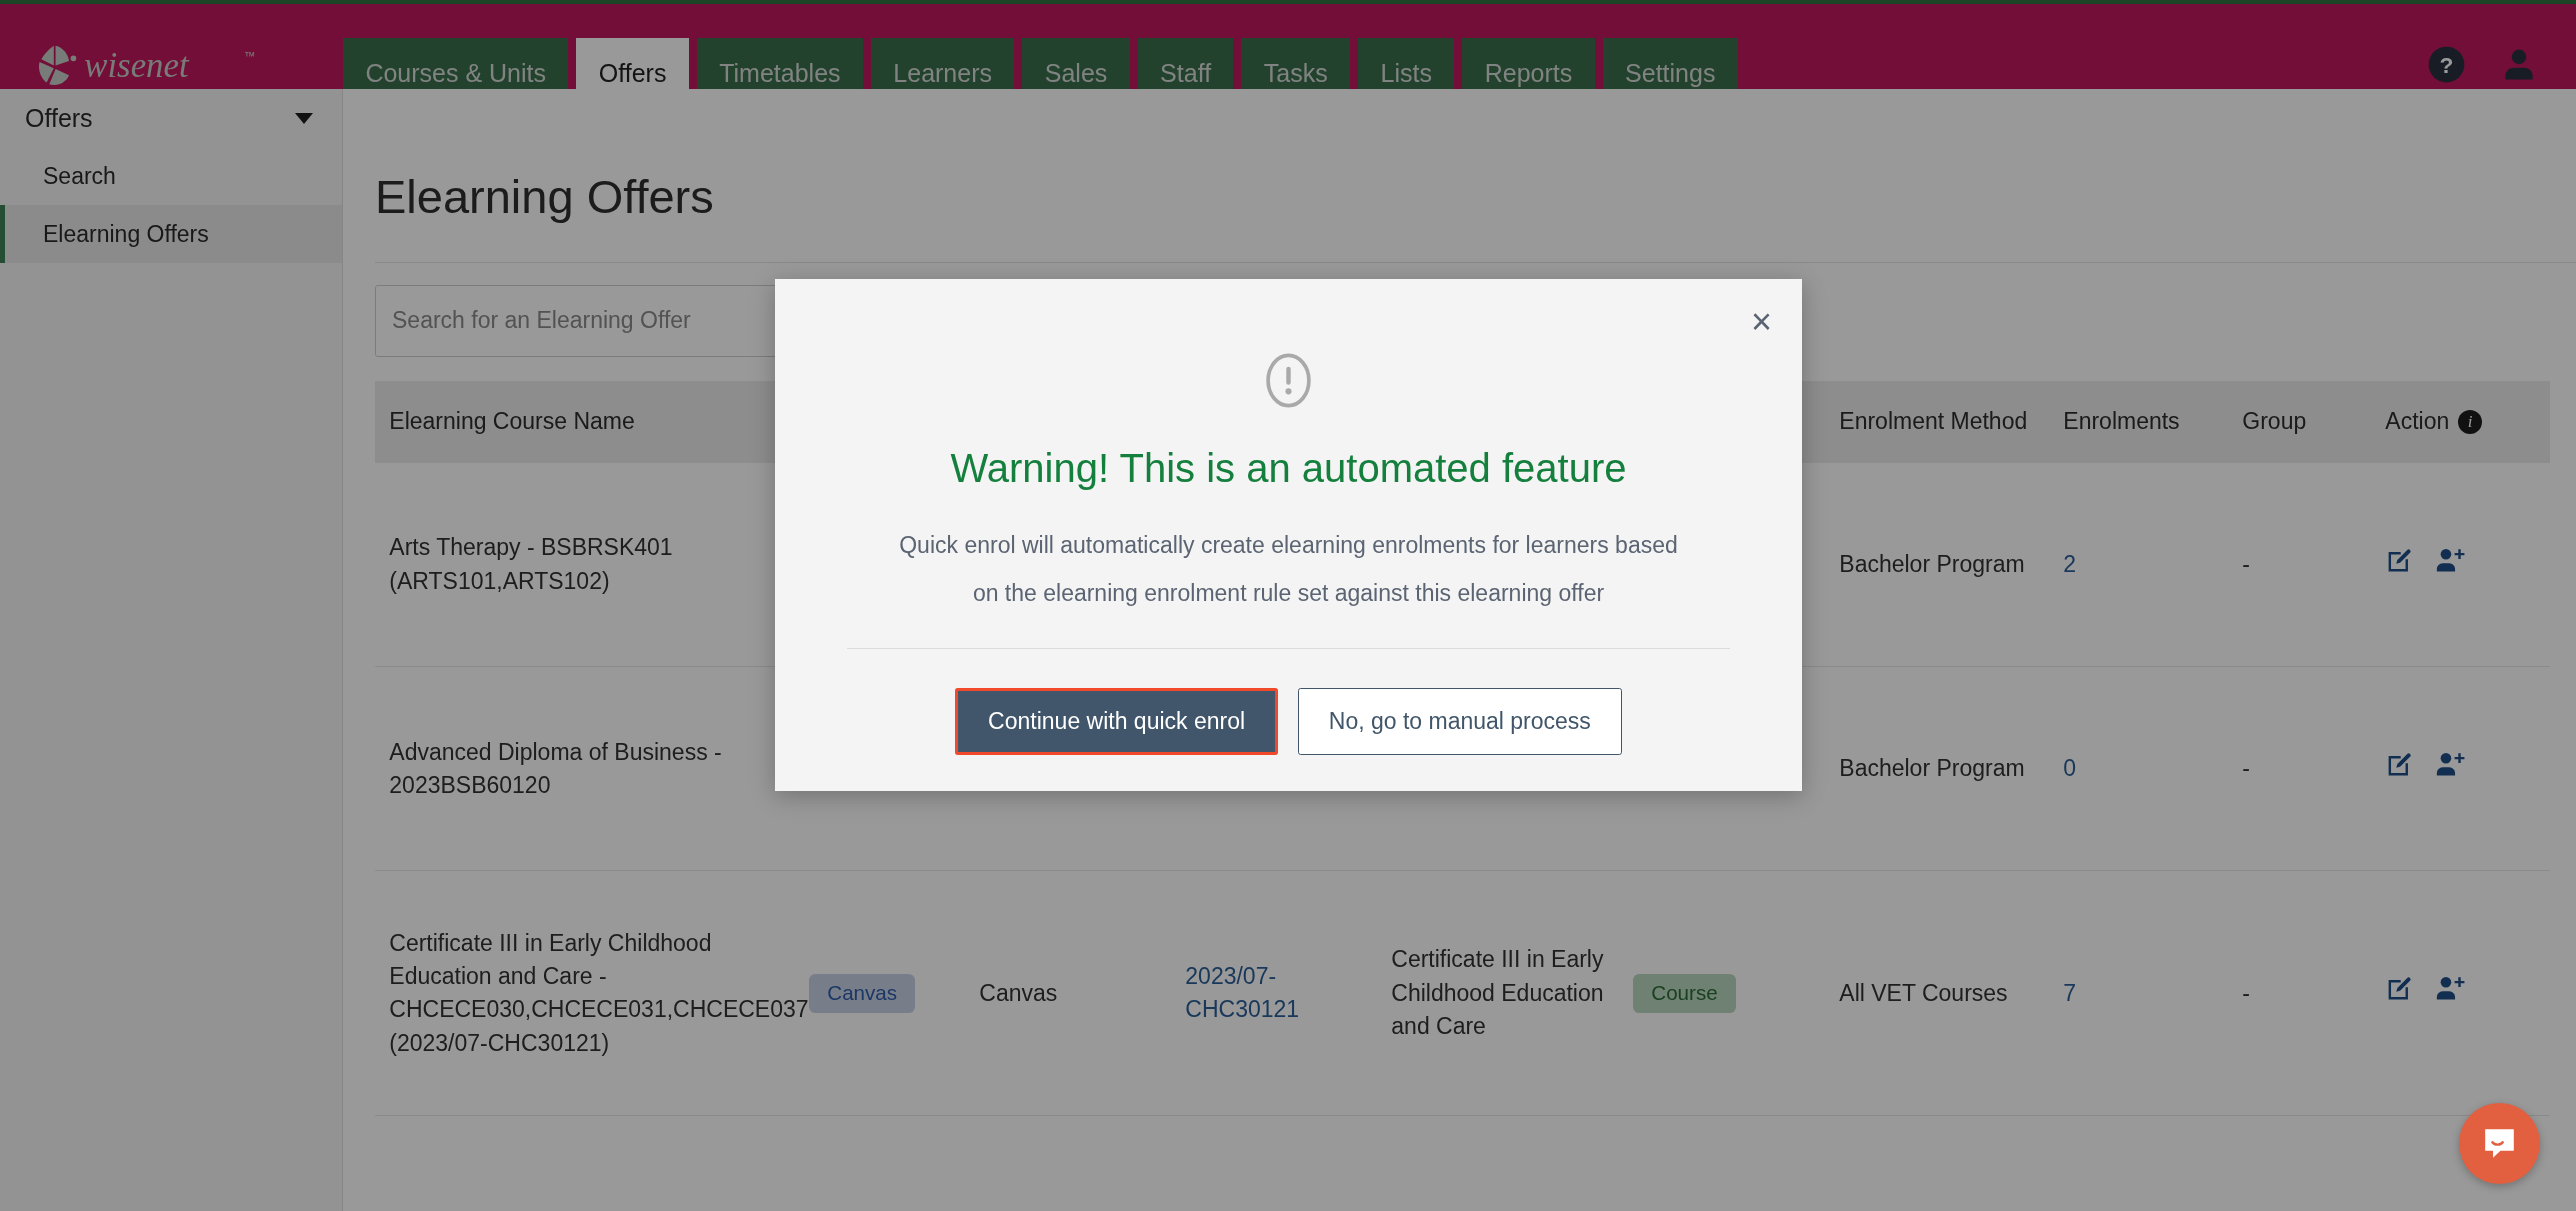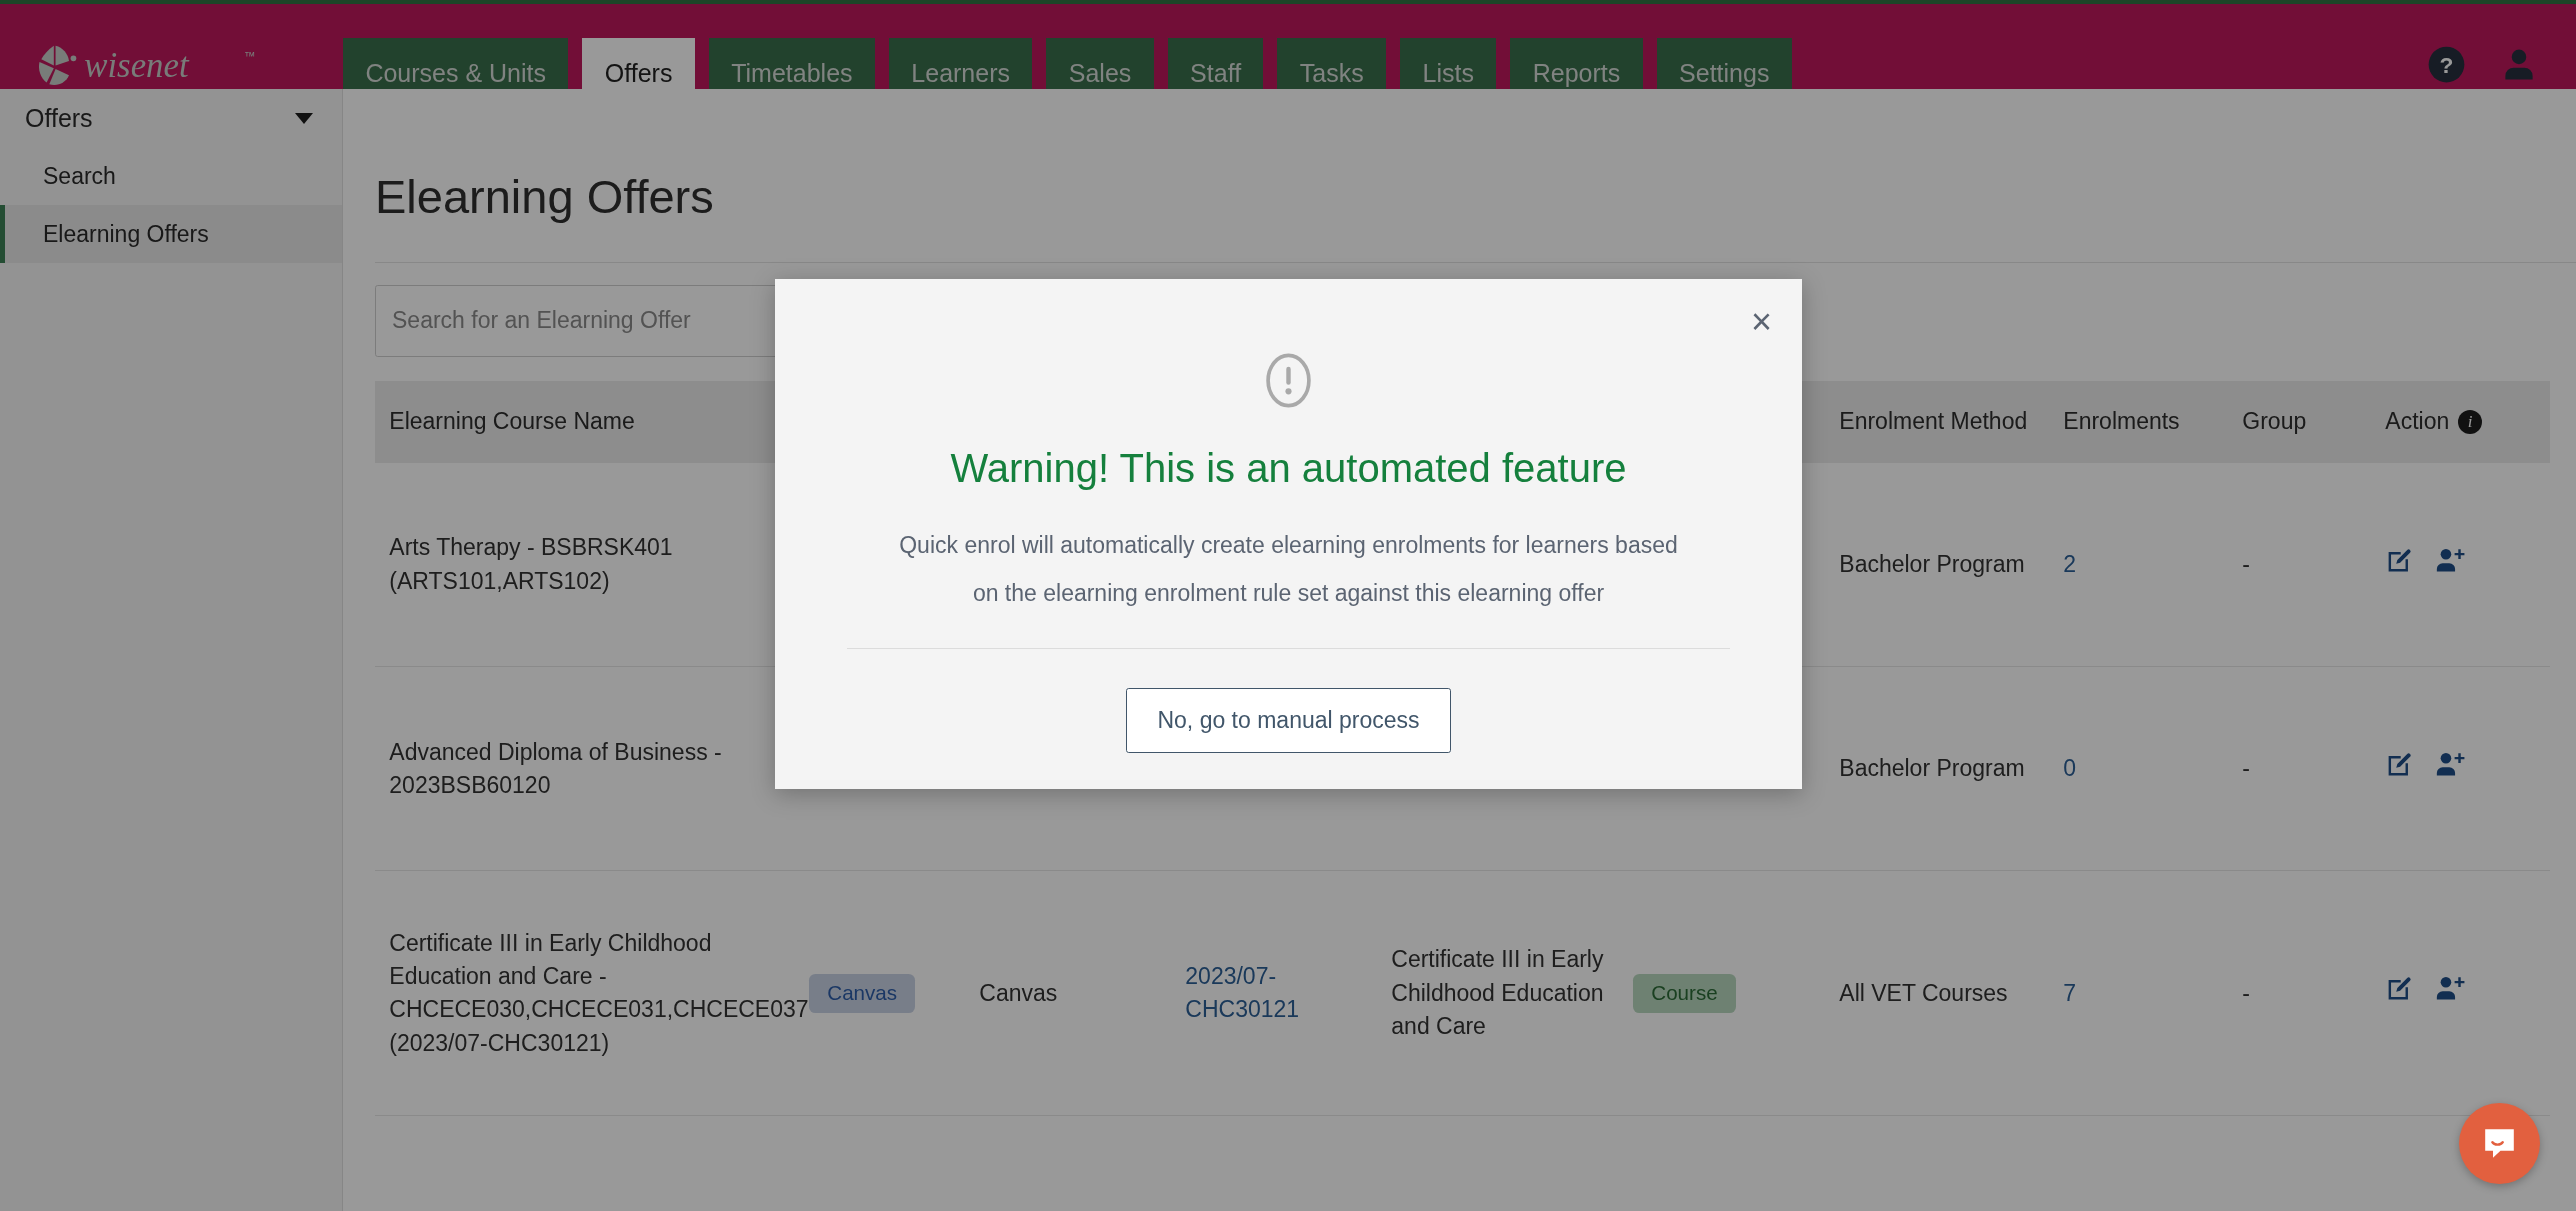--- a/index.html
+++ b/index.html
@@ -43,21 +43,21 @@
     align-items: center;
     padding-left: 27px;
     flex: 0 0 auto;
   }
   #brand svg { display:block; }
   .nav-tabs {
     display: flex;
     align-items: flex-end;
     height: 85px;
     flex: 1 1 auto;
-    gap: 14px;
+    gap: 8px;
   }
   .nav-tab {
     height: 70px;
     display: flex;
     align-items: center;
     justify-content: center;
     padding: 0 22.4px;
     color: #d6dbd7;
     font-size: 25px;
     background: #3a6f4c;
@@ -550,17 +550,18 @@
     </svg>
 
     <h2 id="modal-title">Warning! This is an automated feature</h2>
 
     <p class="modal-line">Quick enrol will automatically create elearning enrolments for learners based</p>
     <p class="modal-line">on the elearning enrolment rule set against this elearning offer</p>
 
     <div id="modal-rule"></div>
 
     <div id="modal-actions">
+      <button id="btn-continue">Continue with quick enrol</button>
       <button id="btn-manual">No, go to manual process</button>
     </div>
   </div>
 </div>
 
 
 </body></html>

